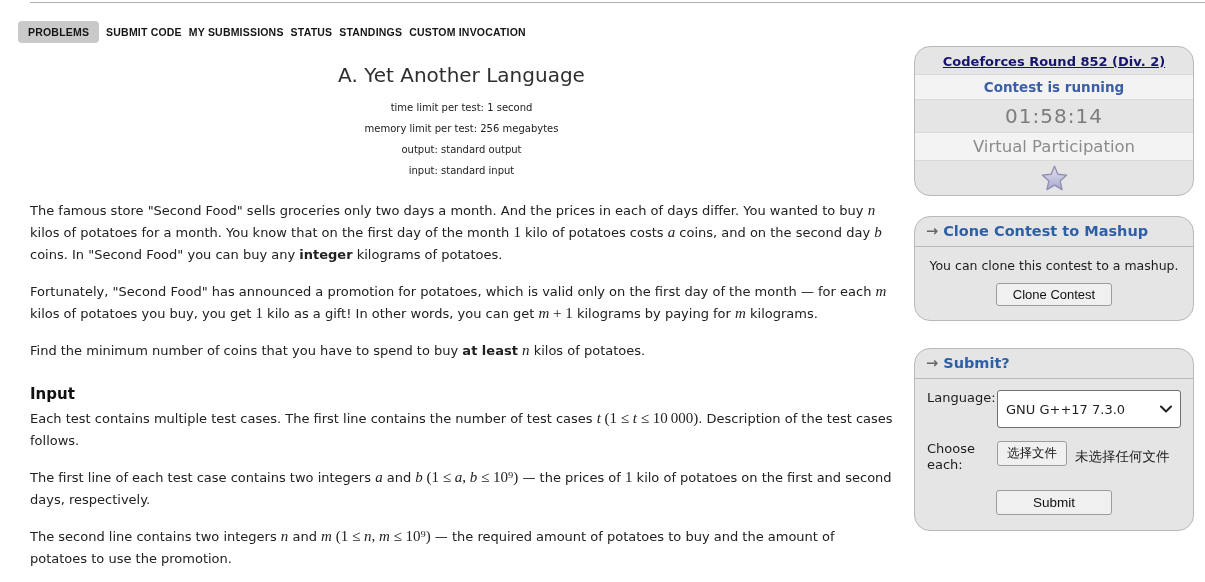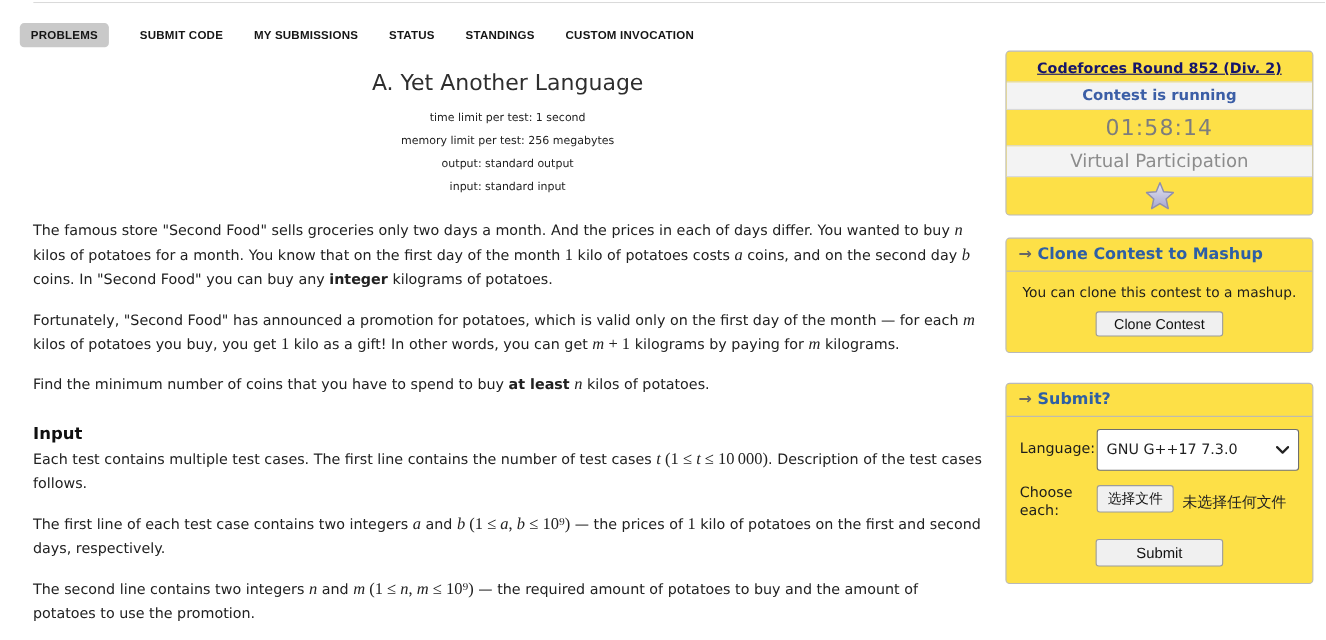--- a/index.html
+++ b/index.html
@@ -13,21 +13,21 @@
     color: #1f1f1f;
   }
   .top-rule {
     position: absolute; top: 2px; left: 30px; right: 0;
     border-top: 1px solid #aeaeae;
     border-top-left-radius: 6px;
   }
   
   .tabs {
     position: absolute; top: 21px; left: 18px;
-    display: flex; align-items: center; gap: 28px;
+    display: flex; align-items: center; gap: 7px;
   }
   .tab {
     font-family: "Liberation Sans", sans-serif;
     font-weight: 700; font-size: 10.5px; letter-spacing: 0.2px;
     color: #151515; text-transform: uppercase;
     padding: 5px 0; cursor: pointer; white-space: nowrap;
   }
   .tab.selected {
     background: var(--selected-tab-bg, #c9c9c9);
     padding: 5px 10px; border-radius: 4px;
@@ -44,21 +44,21 @@
   .limits { text-align: center; font-size: 10px; line-height: 21px; margin-bottom: 19px; }
   .content p { margin: 0 0 15px; }
   .sec-heading { font-size: 15px; font-weight: 700; color: #101010; margin: 21px 0 3px; }
   .seg-m  { font-family: "Liberation Serif", serif; font-style: italic; font-size: 15px; line-height: 0; }
   .seg-mn { font-family: "Liberation Serif", serif; font-size: 15px; line-height: 0; }
   .seg-b  { font-weight: 700; }
   
   .sidebar { position: absolute; left: 914px; top: 46px; width: 280px; }
   .box {
     border: 1px solid var(--box-border, #b9b9b9);
-    border-radius: 4px; background: #fde047; overflow: hidden;
+    border-radius: 16px; background: #e5e5e5; overflow: hidden;
   }
   .contest-box { margin-bottom: 20px; }
   .clone-box { margin-bottom: 27px; }
   .contest-box .row {
     text-align: center; padding: 4px 6px;
     border-bottom: 1px solid #d9d9d9;
   }
   .contest-box .row:last-child { border-bottom: none; }
   .row.alt { background: #f3f3f3; }
   .contest-link {
@@ -78,21 +78,21 @@
   }
   .caption .arrow { color: #666; font-weight: 700; }
   .box-body { padding: 11px 12px 14px; }
   .clone-text { text-align: center; font-size: 12.5px; color: #1c1c1c; margin-bottom: 10px; }
   .btn {
     font-family: Liberation Sans, sans-serif;
     background: #f0f0f0; border: 1px solid #9c9c9c; border-radius: 3px;
     color: #111; font-size: 13px; padding: 3px 16px; cursor: pointer;
   }
   .clone-btn-wrap { text-align: center; }
-  .form-row { display: flex; align-items: center; margin-bottom: 13px; }
+  .form-row { display: flex; align-items: flex-start; margin-bottom: 13px; }
   .form-row.top-align { align-items: flex-start; }
   .form-label { width: 70px; flex: none; font-size: 13px; line-height: 16px; color: #1c1c1c; }
   .select {
     width: 187px; height: 38px;
     display: flex; align-items: center; justify-content: space-between;
     border: 1px solid #6f6f6f; border-radius: 3px;
     background: #fff; padding: 2px 8px; font-size: 13px; cursor: pointer;
   }
   .file-ctl { display: flex; align-items: flex-end; gap: 8px; }
   .file-btn { padding: 3px 9px; font-size: 12.5px; }

